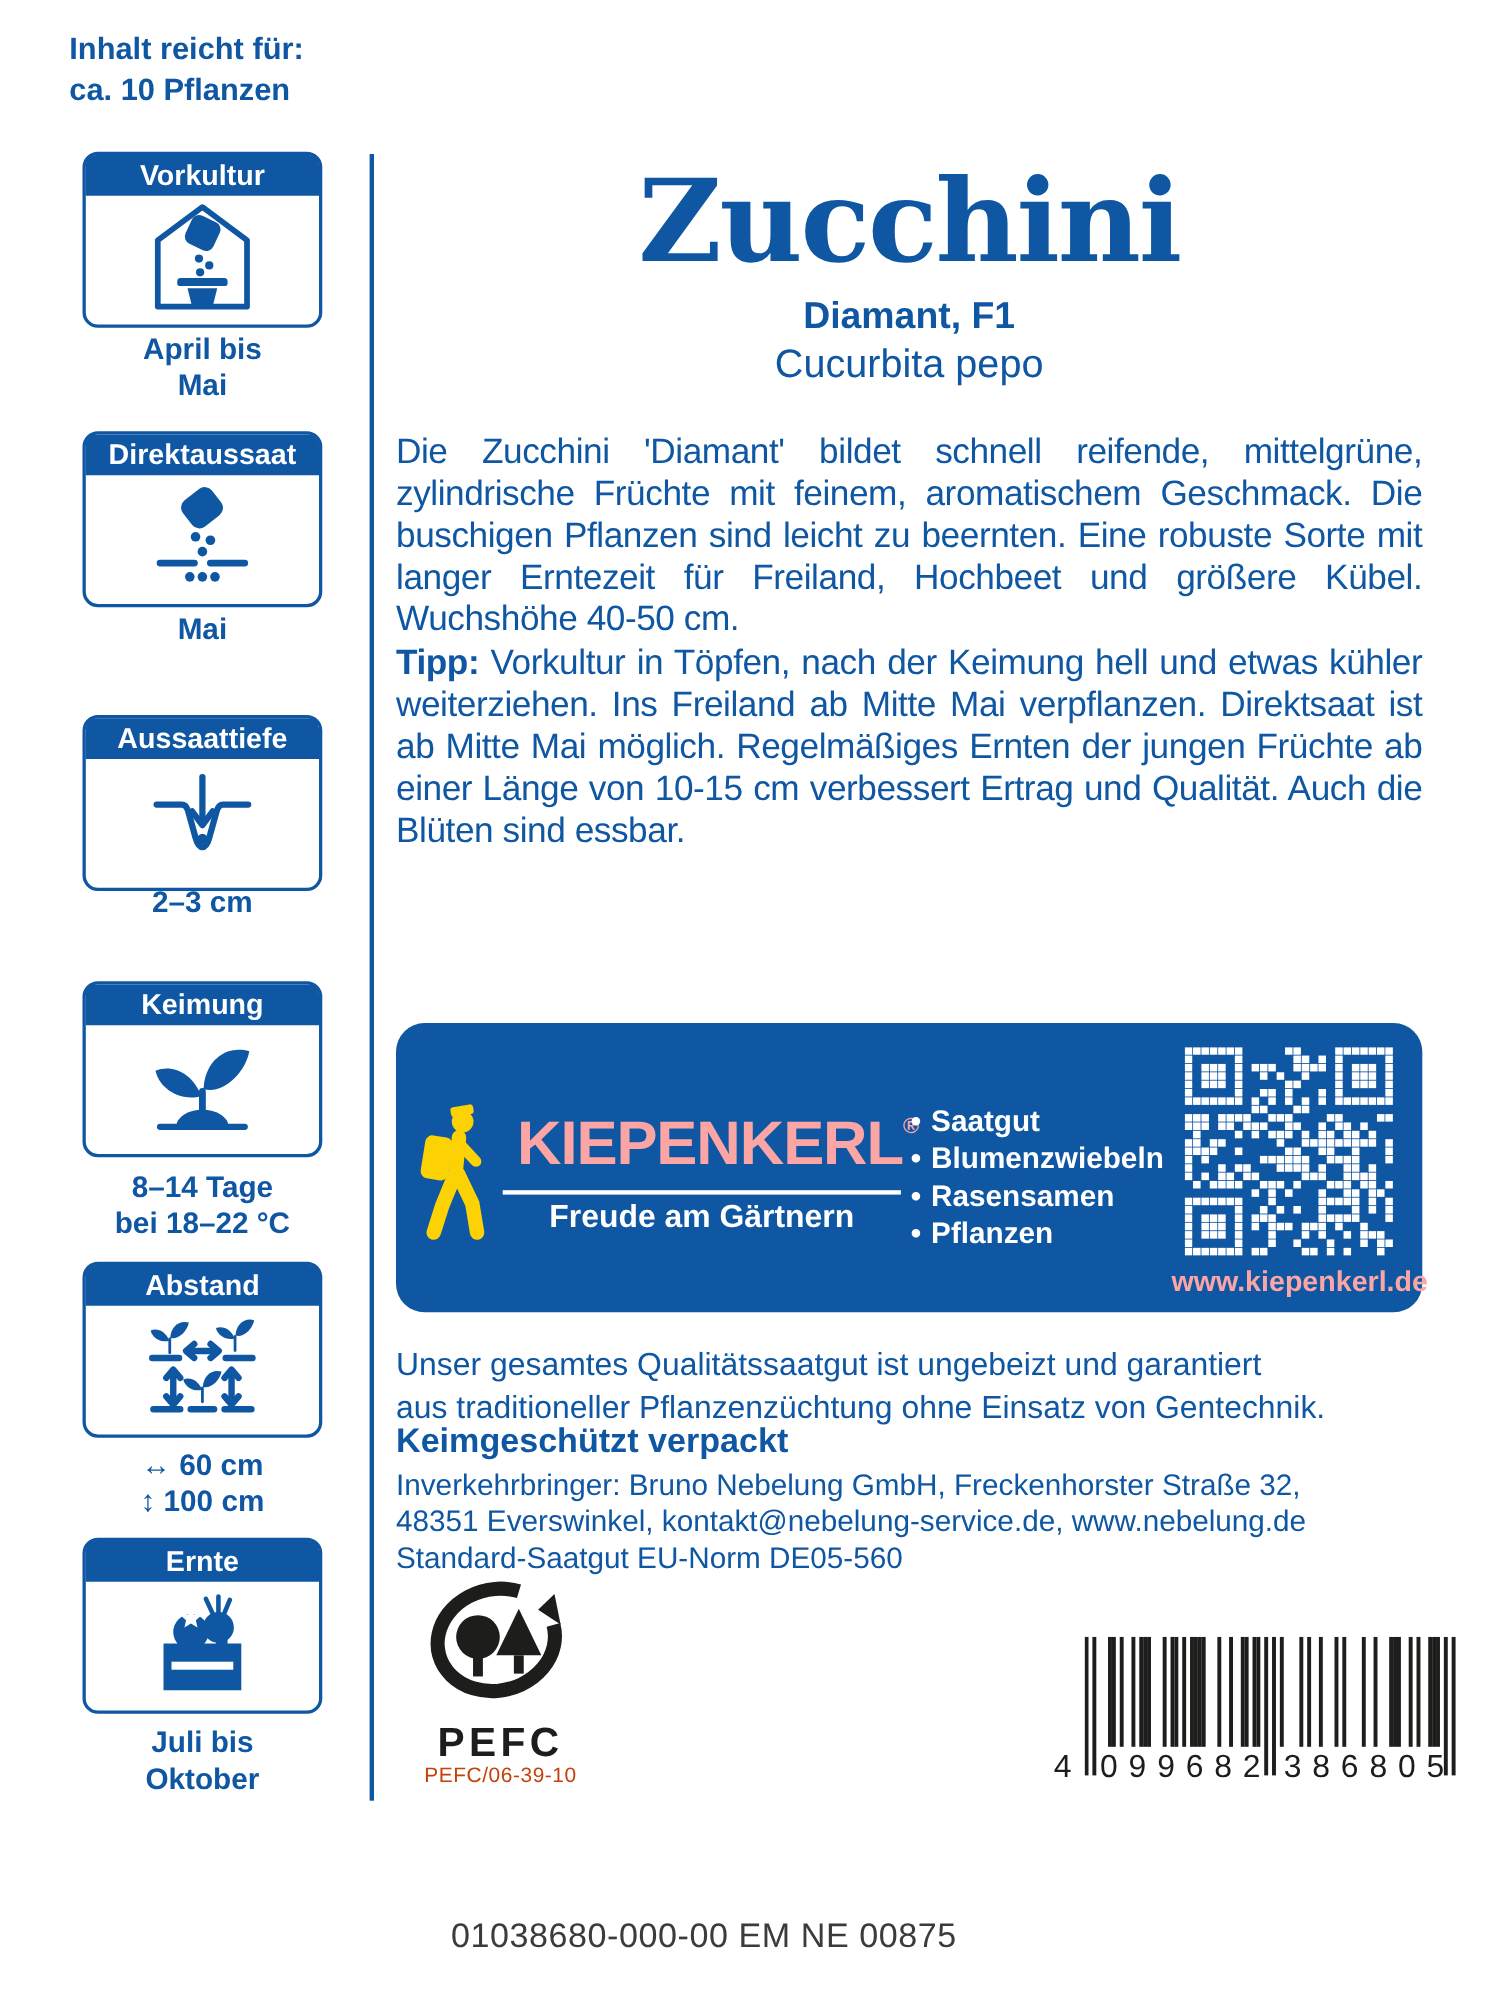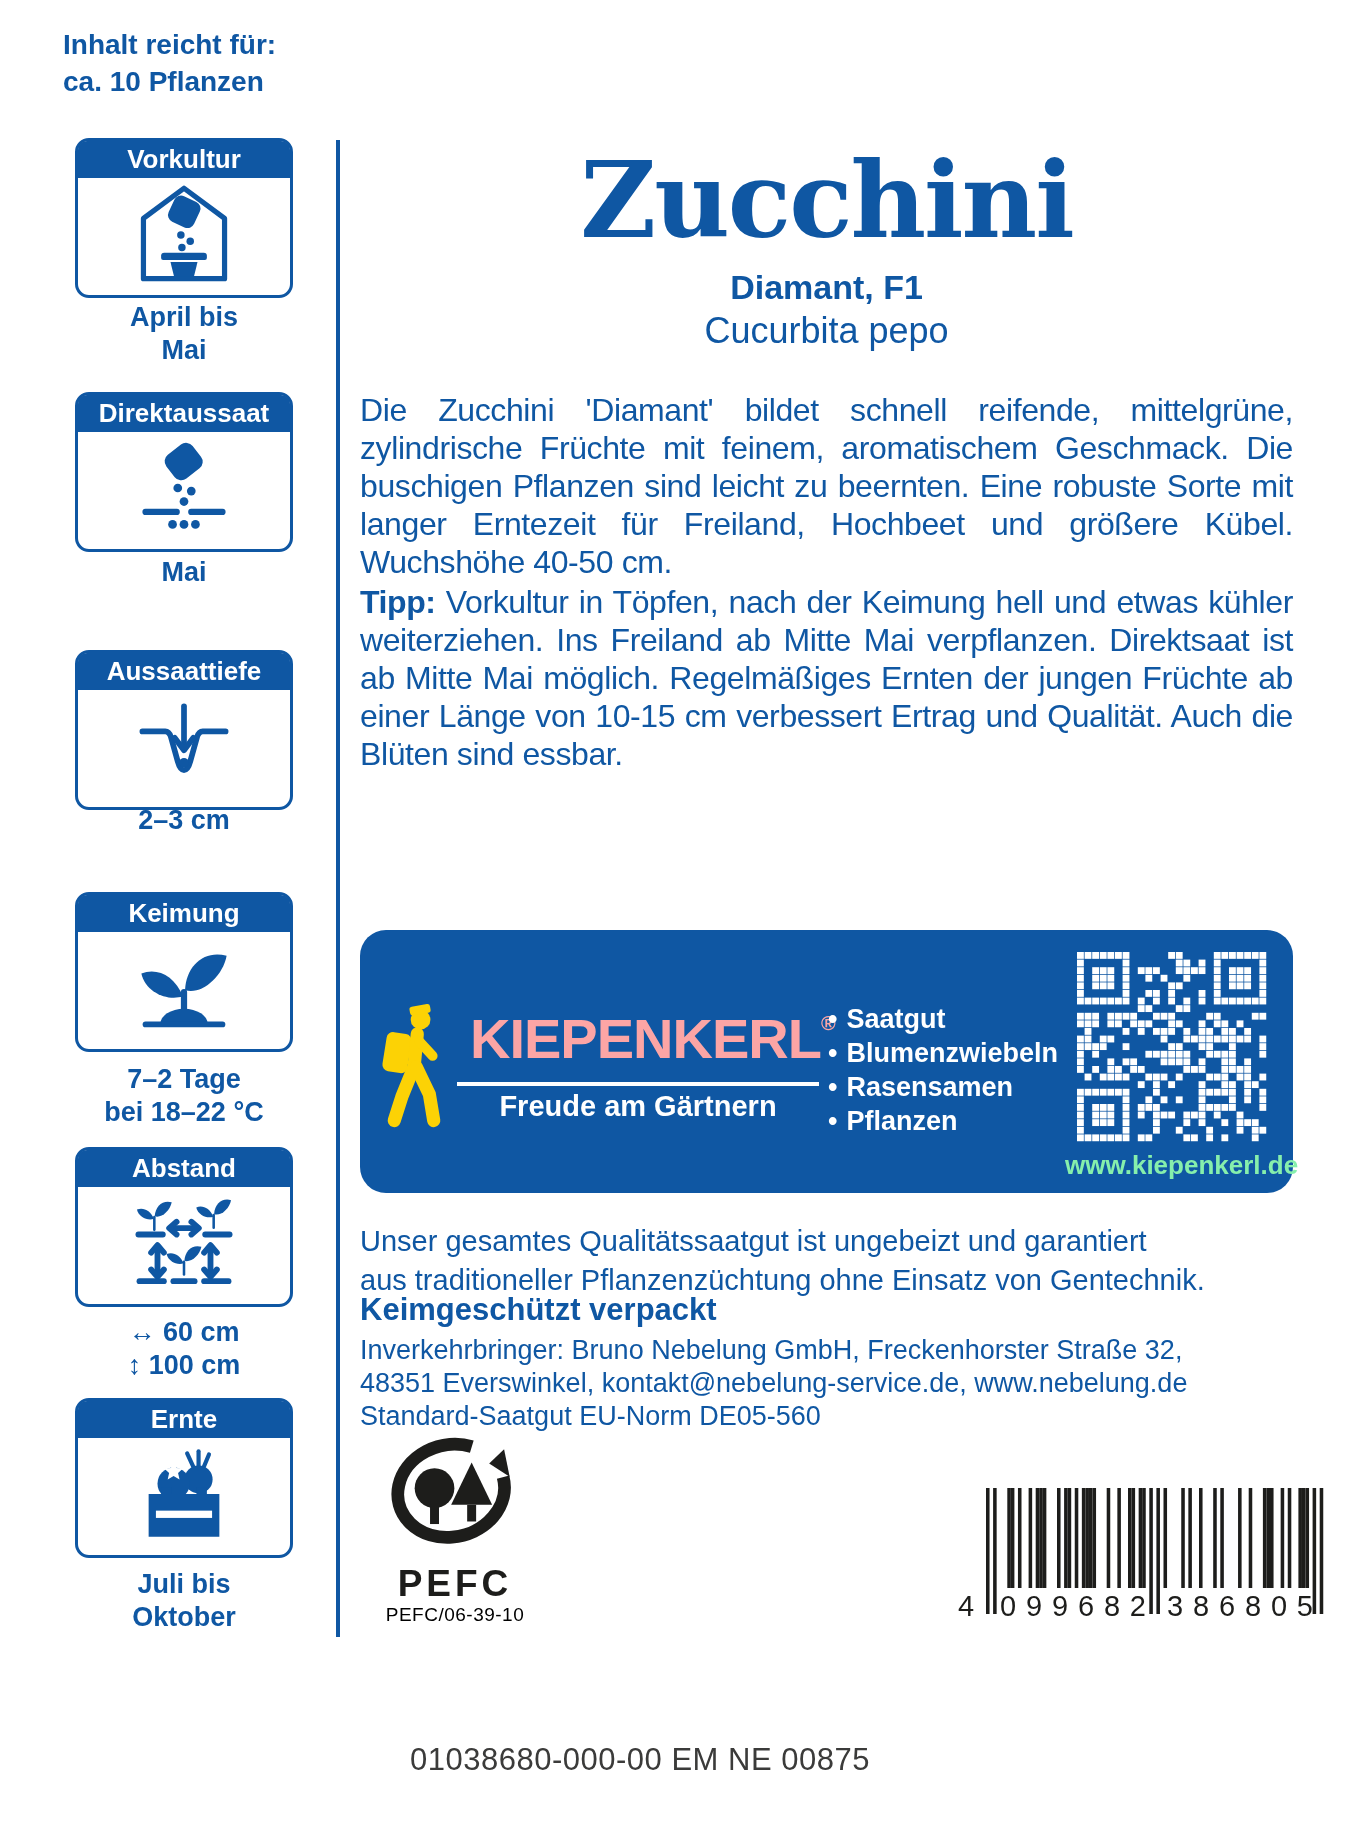--- a/index.html
+++ b/index.html
@@ -29,28 +29,28 @@
   
   .banner{left:360px;top:930px;width:933px;height:263px;background:#0f57a3;border-radius:26px;}
   .brand-word{left:110px;top:76px;color:#fca5a5;font-weight:700;font-size:56px;letter-spacing:-1px;white-space:nowrap;}
   .brand-reg{font-size:20px;vertical-align:28px;letter-spacing:0;}
   .brand-rule{left:97px;top:152px;width:362px;height:4px;background:#ffffff;}
   .brand-tagline{left:97px;top:160px;width:362px;text-align:center;color:#ffffff;font-weight:700;font-size:29px;}
   .bullets{left:468px;top:72px;color:#ffffff;font-weight:700;font-size:27px;line-height:34px;}
   .bullet-row{display:flex;align-items:baseline;}
   .bullet-dot{margin-right:9px;}
   .qr{left:717px;top:22px;}
-  .site{left:705px;top:220px;width:215px;text-align:center;color:#86efac;font-weight:700;font-size:26px;}
+  .site{left:705px;top:220px;width:215px;text-align:center;color:#fca5a5;font-weight:700;font-size:26px;}
   
   .quality{left:360px;top:1222px;width:940px;font-size:29px;line-height:39px;}
   .packed{left:360px;top:1292px;font-size:31px;font-weight:700;}
   .address{left:360px;top:1334px;width:940px;font-size:27px;line-height:33px;white-space:nowrap;}
   .pefc{left:380px;top:1437px;width:150px;text-align:center;color:#1d1d1b;}
   .pefc-word{font-weight:700;font-size:37px;letter-spacing:4px;line-height:38px;color:#1d1d1b;font-family:"Liberation Sans",sans-serif;}
-  .pefc-lic{font-size:19px;line-height:24px;color:#000000;letter-spacing:0.5px;}
+  .pefc-lic{font-size:19px;line-height:24px;color:#c2410c;letter-spacing:0.5px;}
   .barcode-wrap{left:950px;top:1488px;width:390px;height:140px;color:#1d1d1b;}
   .bc-digit{position:absolute;font-size:29px;color:#1d1d1b;}
   .bc-group{position:absolute;top:102px;width:146px;display:flex;justify-content:space-between;font-size:29px;color:#1d1d1b;}
   .prodcode{left:410px;top:1742px;font-size:31px;color:#3b3b3a;letter-spacing:0.5px;}
   svg{display:block;}
 </style>
 </head>
 <body>
 
 <div class="abs note">
@@ -119,21 +119,21 @@
         <path d="M50 54 V84" stroke="#0f57a3" stroke-width="6" stroke-linecap="round" fill="none"></path>
         <path d="M49 58 C41 38 24 30 9 36 C13 54 34 63 49 58 Z" fill="#0f57a3"></path>
         <path d="M51 52 C52 28 70 13 91 19 C87 40 66 57 51 52 Z" fill="#0f57a3"></path>
       </g>
       <path d="M27 85 A 23 15 0 0 1 73 85 Z" fill="#0f57a3"></path>
       <path d="M13 85 H87" stroke="#0f57a3" stroke-width="5.5" stroke-linecap="round"></path>
     </svg>
   </div>
 </div>
 <div class="abs caption" style="top:1063px">
-  <div>7–2 Tage</div>
+  <div>8–14 Tage</div>
   <div>bei 18–22 °C</div>
 </div>
 
 <div class="abs ibox" style="top:1147px">
   <div class="ibox-head">Abstand</div>
   <div class="ibox-body">
     <svg width="112" height="106" viewBox="0 0 100 100">
       <use href="#sprout-shape" transform="translate(2,4) scale(0.40)"></use>
       <use href="#sprout-shape" transform="translate(58,2) scale(0.40)"></use>
       <use href="#sprout-shape" transform="translate(30,46) scale(0.40)"></use>

